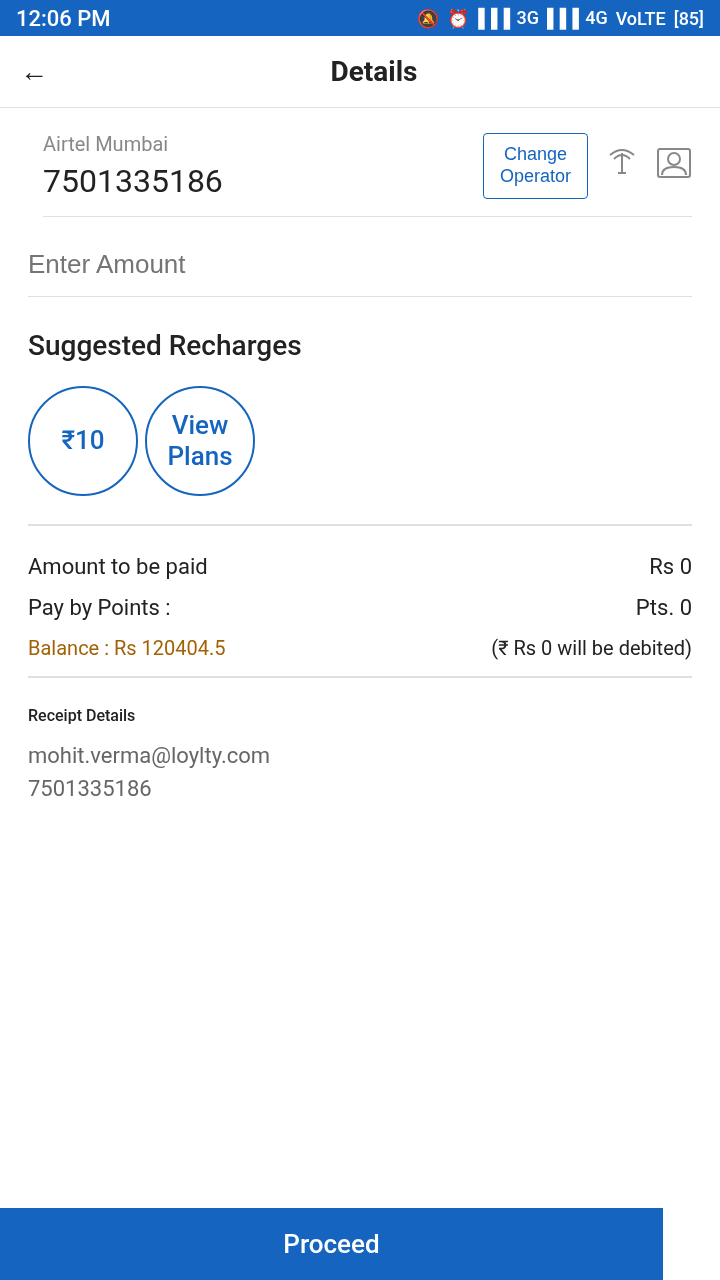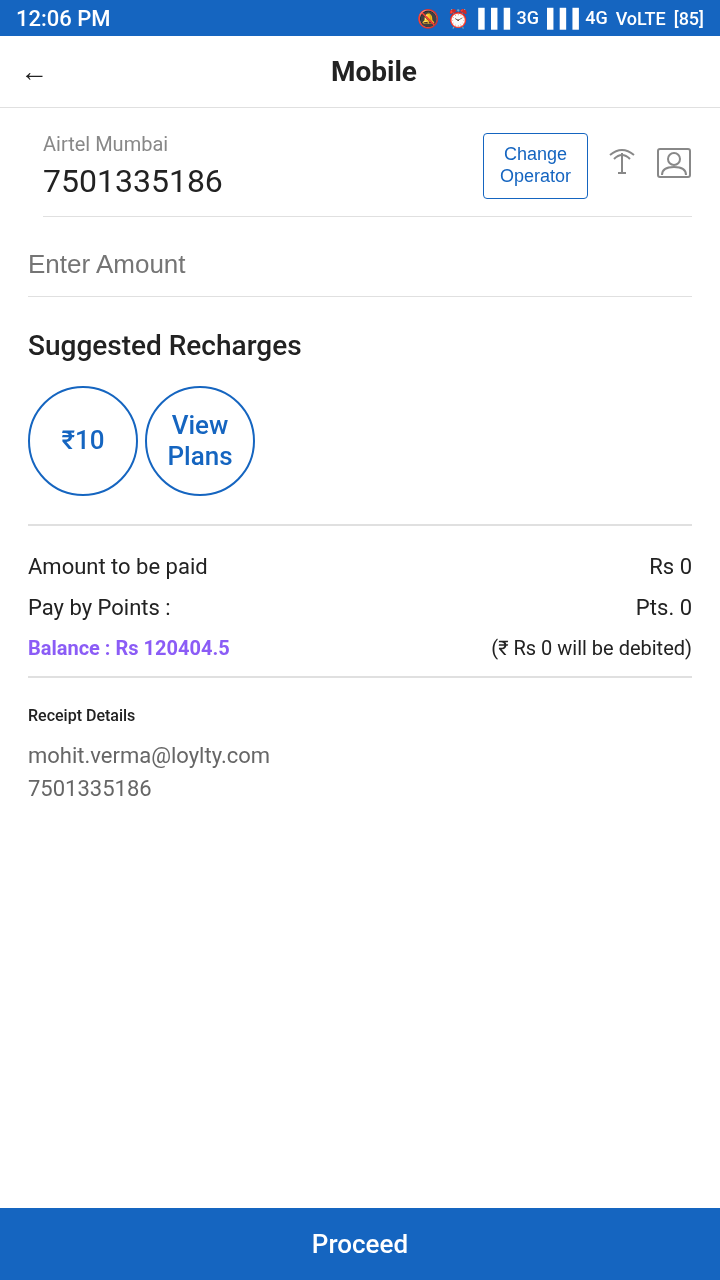--- a/index.html
+++ b/index.html
@@ -175,22 +175,22 @@
       font-size: 22px;
       color: #222;
     }
     .balance-row {
       display: flex;
       justify-content: space-between;
       align-items: center;
     }
     .balance-text {
       font-size: 20px;
-      color: #8b5cf6;
-      font-weight: bold;
+      color: #a16207;
+      font-weight: normal;
     }
     .debit-text {
       font-size: 20px;
       color: #222;
     }
 
     
     .receipt-section {
       padding: 28px 0 16px 0;
     }
@@ -208,21 +208,21 @@
     .receipt-phone {
       font-size: 22px;
       color: #666;
     }
 
     
     .proceed-bar {
       position: fixed;
       bottom: 0;
       left: 0;
-      width: 720px;
+      width: 663px;
       background: #1565c0;
       height: 72px;
       display: flex;
       align-items: center;
       justify-content: center;
       cursor: pointer;
     }
     .proceed-label {
       color: #fff;
       font-size: 26px;
@@ -241,21 +241,21 @@
     <span>▌▌▌4G</span>
     <span>VoLTE</span>
     <span>
       [<span>85</span>]
     </span>
   </div>
 </div>
 
 <div class="app-bar">
   <span class="back-arrow">←</span>
-  <span class="app-bar-title">Mobile</span>
+  <span class="app-bar-title">Details</span>
 </div>
 
 <div class="content">
 
   <div class="operator-section">
     <div class="operator-info">
       <div class="operator-name">Airtel Mumbai</div>
       <div class="phone-number">7501335186</div>
     </div>
     <div class="operator-actions">

